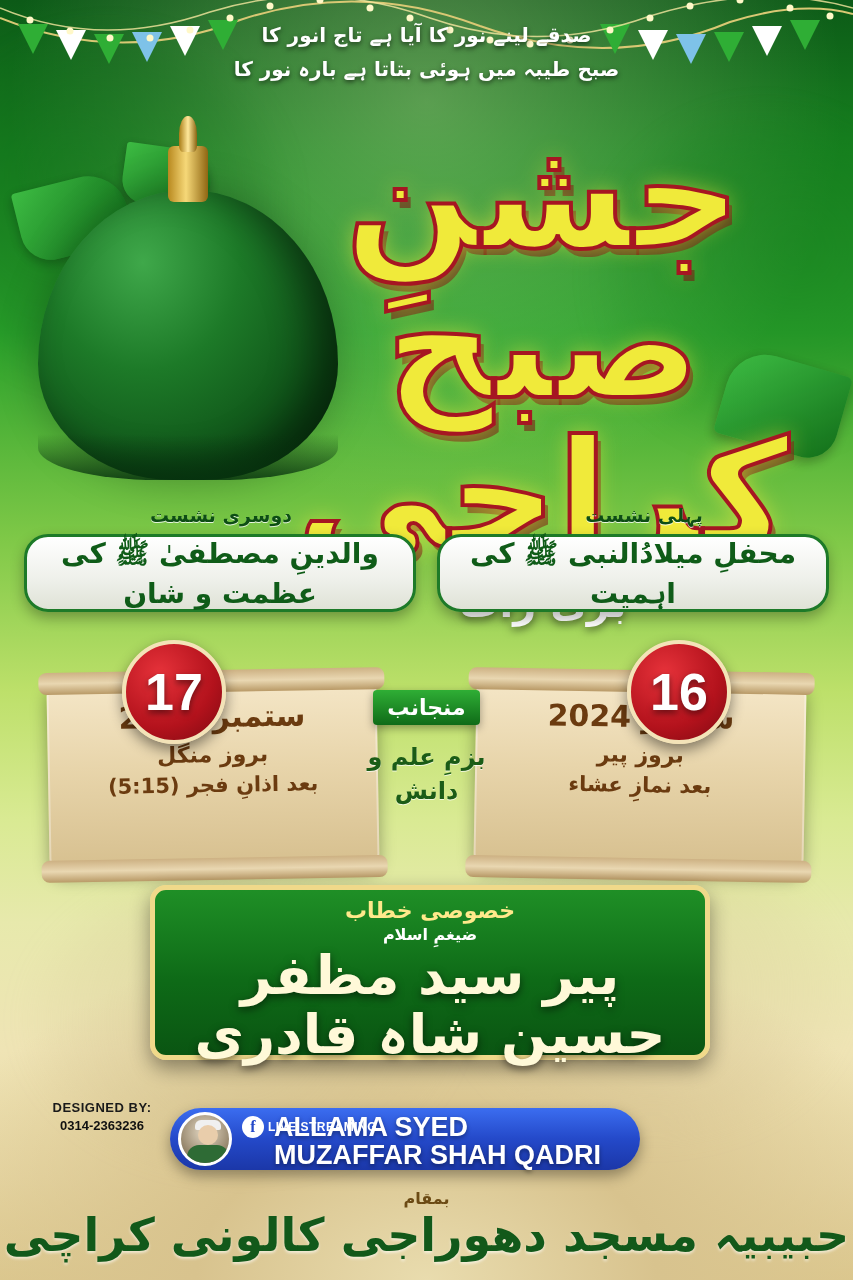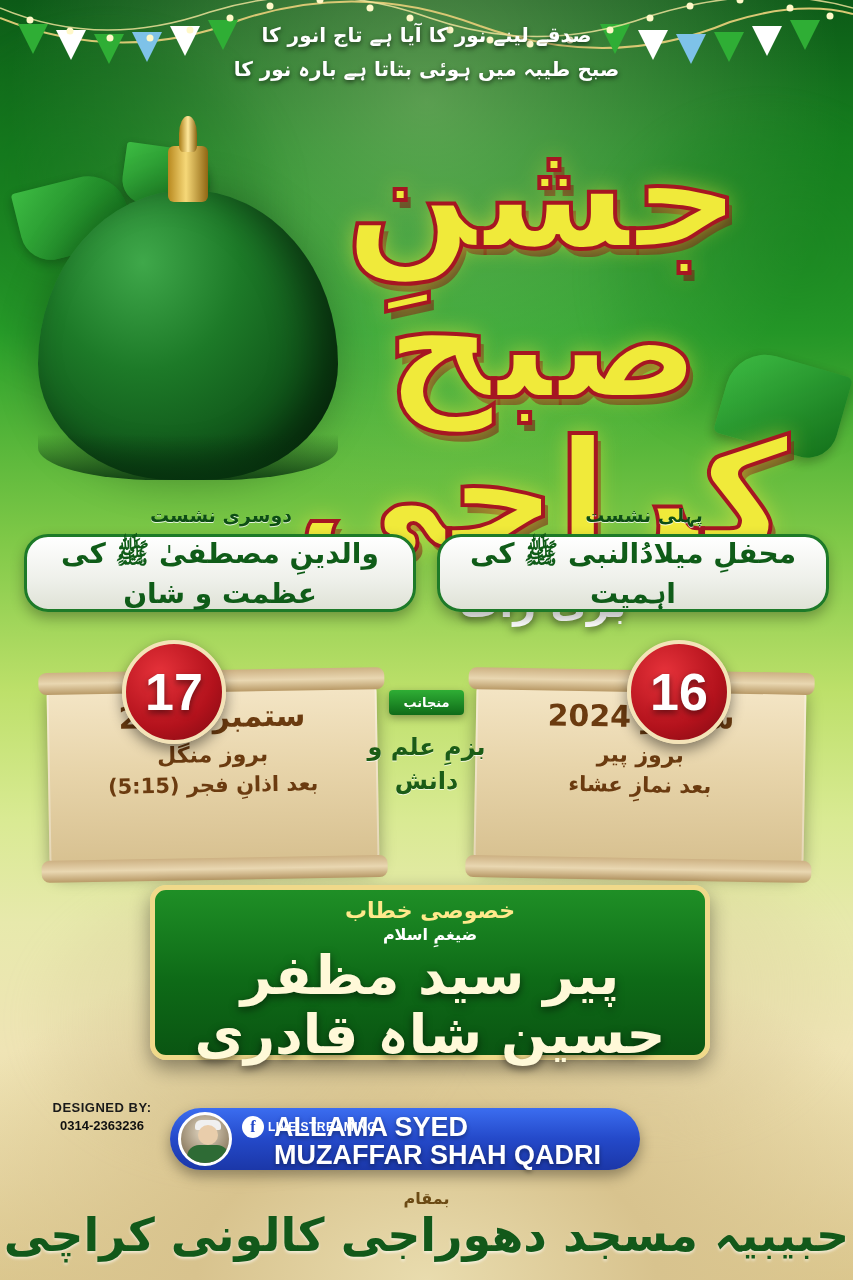--- a/index.html
+++ b/index.html
@@ -153,21 +153,21 @@
   }
   .daybadge.left { left: 122px; }
   .daybadge.right { right: 122px; }
 
   .mid-ribbon {
     position: absolute; left: 50%; top: 50px; transform: translateX(-50%);
     width: 160px; text-align: center;
   }
   .mid-flag {
     display: inline-block; background: linear-gradient(180deg,#2fae35,#0f6b18);
-    color: #fff; font-size: 13px; font-weight: bold; padding: 5px 14px;
+    color: #fff; font-size: 22px; font-weight: bold; padding: 5px 14px;
     border-radius: 4px; box-shadow: 0 3px 8px rgba(0,0,0,.35); text-align: right;
   }
   .mid-text { margin-top: 16px; color: #1b5c16; font-size: 24px; font-weight: bold; line-height: 1.4;
     text-shadow: 0 1px 0 rgba(255,255,255,.7); }
 
   
   .speaker-panel {
     position: absolute; left: 150px; top: 885px; width: 560px; height: 175px;
     background: linear-gradient(180deg, #1f8f26 0%, #0e6a17 55%, #0a5512 100%);
     border: 5px solid #f0d98a;

